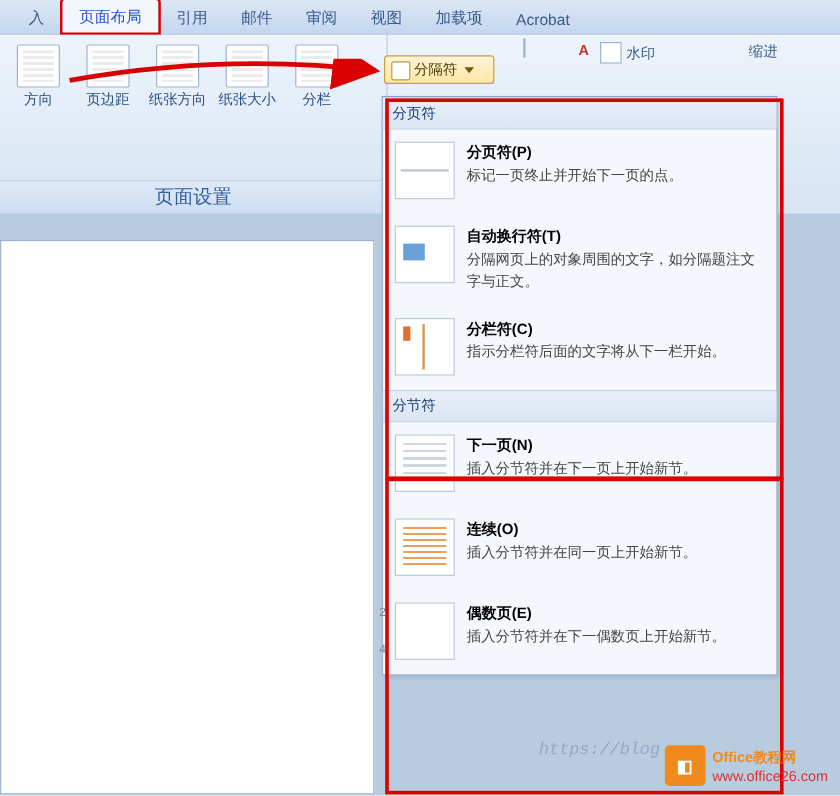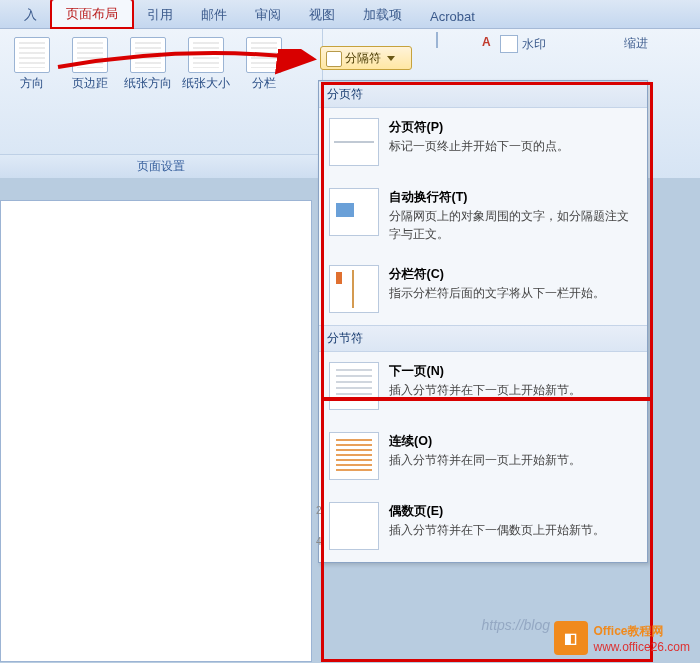--- a/index.html
+++ b/index.html
@@ -27,21 +27,21 @@
     color: #3b5a8c;
     font-size: 13px;
     position: relative;
     cursor: pointer;
   }
   .tab.active {
     background: #f4f8fd;
     border: 1px solid #9fb8d9;
     border-bottom: 1px solid #f4f8fd;
     border-radius: 3px 3px 0 0;
-    color: #b91c1c;
+    color: #1d4ed8;
     text-align: center;
   }
   .tab.boxed {
     outline: 2px solid #d80000;
     outline-offset: -1px;
   }
 
   
   .ribbon {
     background: linear-gradient(#eef4fb,#d6e4f4);
@@ -76,21 +76,21 @@
   }
   .rbtn .ic::after{
     content:"";
     position:absolute; inset:4px;
     background: repeating-linear-gradient(#d6d6d6 0 2px, transparent 2px 5px);
     opacity:.5;
   }
   .grouplabel {
     text-align: center;
     color: #355e9c;
-    font-size: 12px;
+    font-size: 16px;
     padding: 3px 0 4px 0;
     background: linear-gradient(#dfeaf7,#cdddf0);
     border-top: 1px solid #bed0e6;
     margin: 0 -6px;
   }
   .rgroup.page { min-width: 310px;}
   .rgroup.page .rbuttons{ flex-wrap:nowrap;}
 
   
   .splitbtn {
@@ -171,21 +171,21 @@
   .menu .thumb.cont::before{content:"";position:absolute;inset:6px;background:repeating-linear-gradient(#e8a05a 0 2px,transparent 2px 5px);}
   .menu .thumb.even{height:46px;}
   .menu .thumb.even::before{content:"2";position:absolute;left:-14px;top:2px;font-size:10px;color:#888;}
   .menu .thumb.even::after{content:"4";position:absolute;left:-14px;bottom:2px;font-size:10px;color:#888;}
   .menu .txt{ font-size:12px; color:#444; line-height:1.5;}
   .menu .txt b{ color:#000; font-size:12.5px;}
   .red-box1{ position:absolute; left:321px; top:82px; width:326px; height:312px; border:3px solid #d80000; pointer-events:none;}
   .red-box2{ position:absolute; left:321px; top:398px; width:326px; height:258px; border:3px solid #d80000; pointer-events:none;}
 
   
-  .wm1{ position:absolute; right:150px; bottom:30px; color:rgba(80,100,140,.35); font-size:14px; font-style:italic; pointer-events:none;}
+  .wm1{ position:absolute; right:150px; bottom:30px; color:rgba(80,100,140,.35); font-size:14px; font-style:italic; pointer-events:none;font-family:Liberation Mono, monospace;}
   .badge{
     position:absolute; right:10px; bottom:8px;
     display:flex; align-items:center; gap:6px;
     font-size:14px;
   }
   .badge .sq{
     width:34px;height:34px;background:#f08a1d;
     display:flex;align-items:center;justify-content:center;color:#fff;
     font-weight:bold;border-radius:4px;
   }

